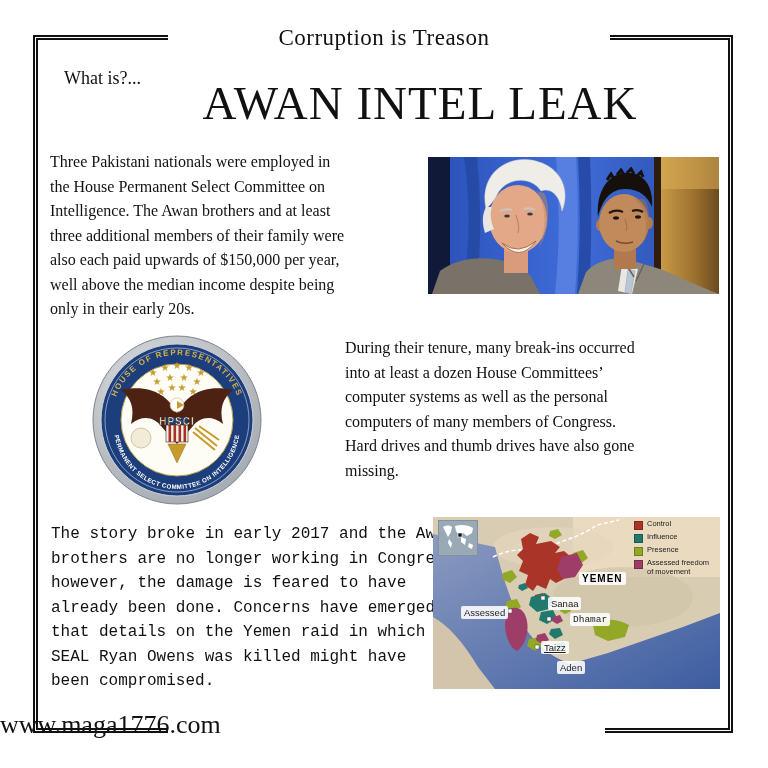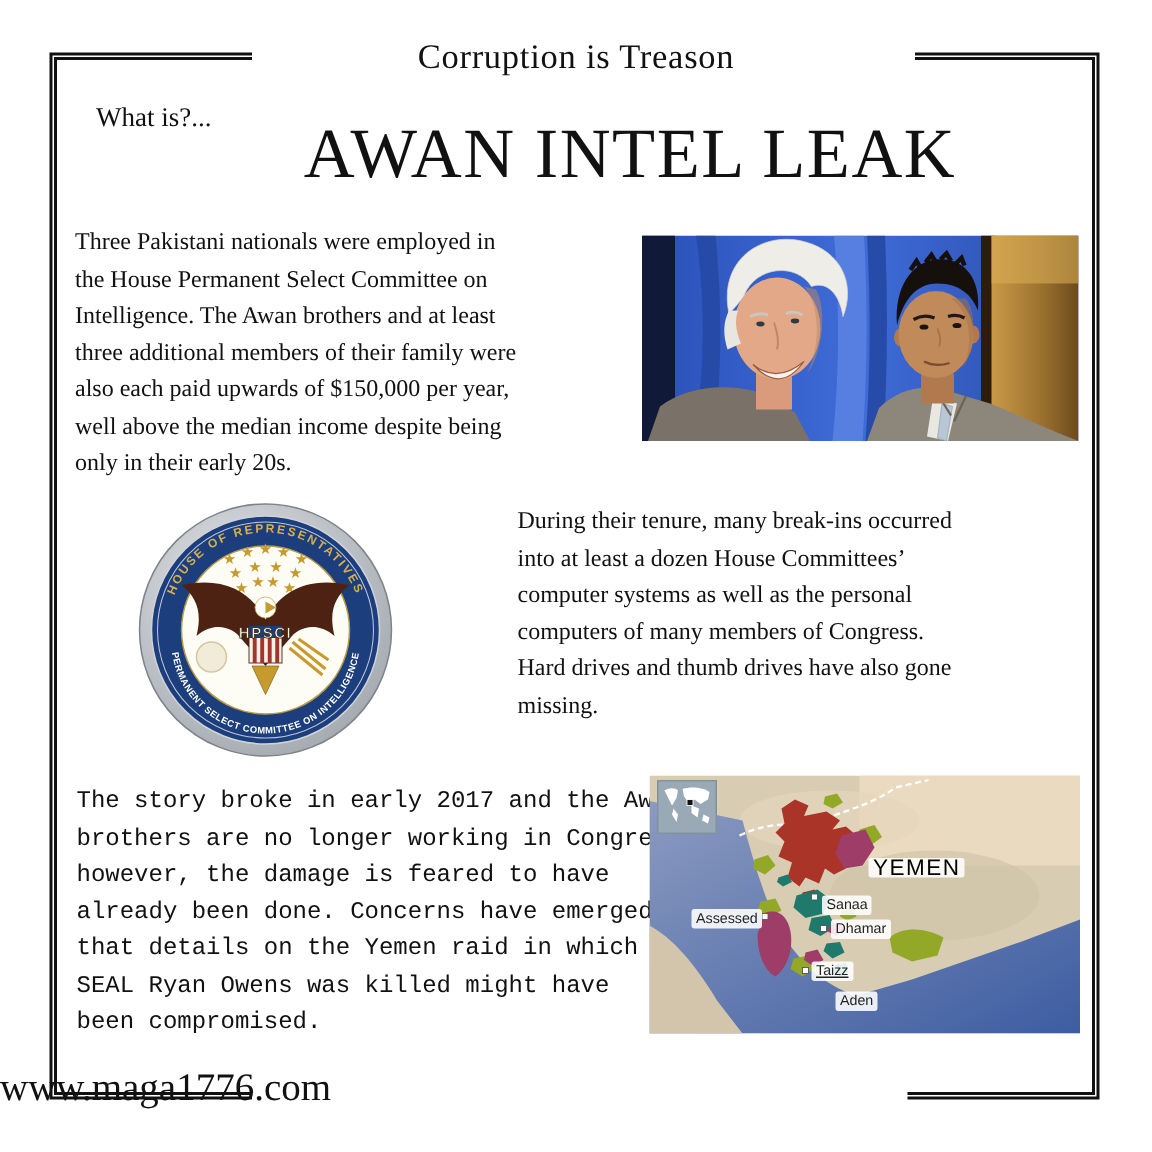--- a/index.html
+++ b/index.html
@@ -27,21 +27,21 @@
 
   .photo{position:absolute;left:428px;top:157px;width:291px;height:137px;}
   .seal{position:absolute;left:91px;top:334px;width:172px;height:172px;}
 
   .map{position:absolute;left:433px;top:517px;width:287px;height:172px;font-family:"Liberation Sans",sans-serif;}
   .map svg.basemap{position:absolute;left:0;top:0;}
   .map-label{
     position:absolute;background:rgba(255,255,255,.88);color:#222;
     font-size:9.5px;line-height:11px;padding:1px 3px;border-radius:2px;white-space:nowrap;
   }
-  .map-label.country{font-weight:normal;font-size:15px;letter-spacing:1px;color:#000;}
+  .map-label.country{font-weight:bold;font-size:10px;letter-spacing:1px;color:#000;}
   .legend{position:absolute;left:201px;top:3px;width:82px;}
   .legend-row{display:flex;align-items:flex-start;margin-bottom:3px;}
   .legend-swatch{width:7px;height:7px;margin:1px 4px 0 0;flex:0 0 auto;border:0.5px solid rgba(0,0,0,.25);}
   .legend-label{font-size:7.5px;line-height:8.5px;color:#222;}
   .inset{position:absolute;left:5px;top:3px;width:40px;height:36px;background:#9aa9b6;border:1px solid #8291a0;box-sizing:border-box;}
 </style>
 </head>
 <body>
 
 <div class="page">
@@ -243,20 +243,38 @@
       <svg width="38" height="34" viewBox="0 0 38 34">
         <path d="M4,6 C7,4 11,4 13,6 L12,11 L9,16 L7,12 Z M10,18 L13,22 L12,27 L9,22 Z" fill="#ffffff"></path>
         <path d="M16,5 C22,3 30,4 34,7 L33,12 L28,15 L24,12 L20,14 L17,10 Z M22,16 L27,18 L26,24 L22,21 Z M30,22 l4,2 -1,4 -4,-2 z" fill="#ffffff"></path>
         <rect x="19" y="12" width="4" height="4" fill="#111" stroke="#fff" stroke-width=".6"></rect>
       </svg>
     </div>
 
     <span class="map-label country" style="left:146px;top:55px;">YEMEN</span>
     <span class="map-label" style="left:115px;top:80px;">Sanaa</span>
     <span class="map-label" style="left:28px;top:89px;">Assessed</span>
-    <span class="map-label" style="left:121px;top:96px;">Dhamar</span>
+    <span class="map-label" style="left:137px;top:96px;font-family:Liberation Mono, monospace;">Dhamar</span>
     <span class="map-label" style="left:108px;top:124px;text-decoration:underline;">Taizz</span>
     <span class="map-label" style="left:124px;top:144px;">Aden</span>
 
+    <div class="legend">
+      <div class="legend-row">
+        <span class="legend-swatch" style="background: rgb(171, 52, 40);"></span>
+        <span class="legend-label">Control</span>
+      </div>
+      <div class="legend-row">
+        <span class="legend-swatch" style="background: rgb(31, 122, 109);"></span>
+        <span class="legend-label">Influence</span>
+      </div>
+      <div class="legend-row">
+        <span class="legend-swatch" style="background: rgb(146, 168, 38);"></span>
+        <span class="legend-label">Presence</span>
+      </div>
+      <div class="legend-row">
+        <span class="legend-swatch" style="background: rgb(158, 62, 104);"></span>
+        <span class="legend-label">Assessed freedom of movement</span>
+      </div>
+    </div>
   </div>
 
   <div class="footer-url">www.maga1776.com</div>
 </div>
 
 </body></html>

